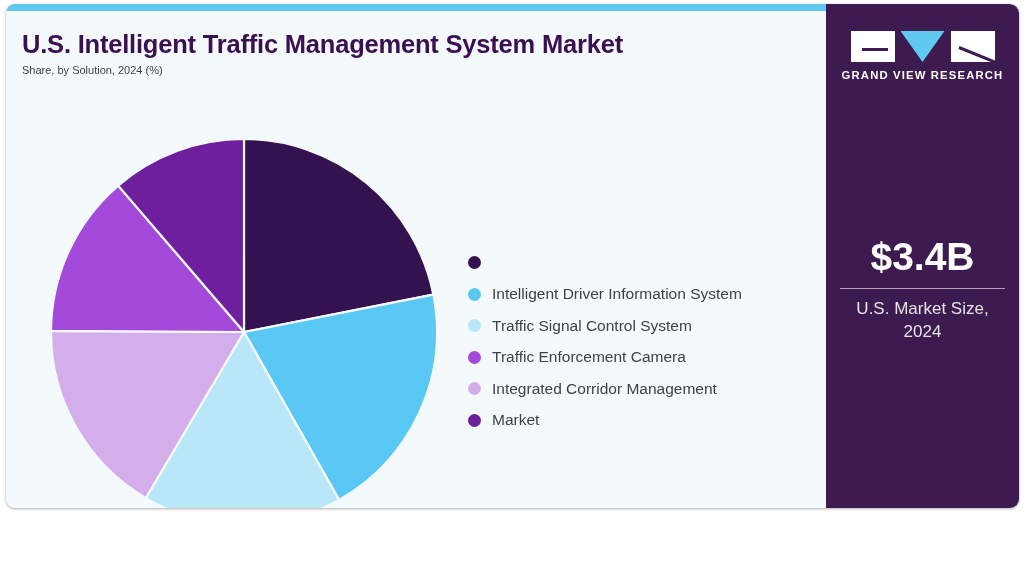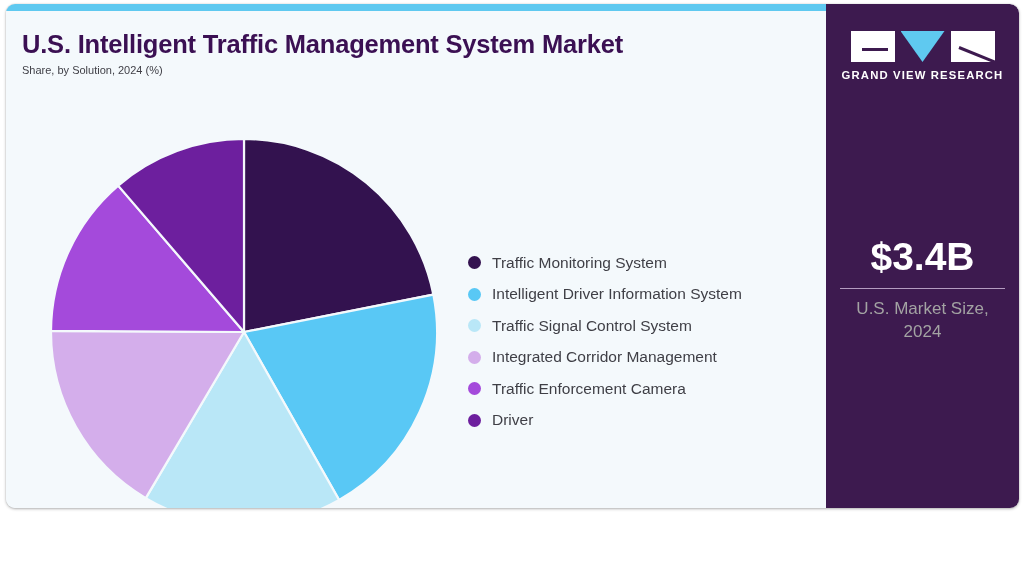--- a/index.html
+++ b/index.html
@@ -139,21 +139,21 @@
     color: #ffffff;
     line-height: 1.0;
   }
   #metric-rule {
     margin: 12px auto 9px auto;
     width: 165px; height: 1px;
     background: #b49cc0;
   }
   #metric-caption {
     font-size: 17px;
-    color: #a3a3a3;
+    color: #e5e5e5;
     line-height: 1.33;
   }
   
   #source {
     position: absolute;
     left: 14px; right: 8px;
     bottom: 22px;
   }
   #source-label {
     font-size: 11.5px; font-weight: bold; color: #ffffff;
@@ -184,41 +184,40 @@
             <path d="M 194 194 L 95.75500676017828 360.1232112117611 A 193 193 0 0 1 1.003809654765547 192.78735321464714 Z" fill="#d4aeeb" stroke="#f4f9fc" stroke-width="2.2"></path>
             <path d="M 194 194 L 1.003809654765547 192.78735321464714 A 193 193 0 0 1 68.19609101693035 47.63615034927673 Z" fill="#a44adb" stroke="#f4f9fc" stroke-width="2.2"></path>
             <path d="M 194 194 L 68.19609101693035 47.63615034927673 A 193 193 0 0 1 193.99999999999997 1 Z" fill="#6d1f9e" stroke="#f4f9fc" stroke-width="2.2"></path>
           </g>
       </svg>
     </div>
 
     <div id="legend">
         <div class="legend-row">
           <span class="legend-swatch" style="background: rgb(51, 18, 79);"></span>
-          <span class="legend-label">Traffic Monitoring System</span>
         </div>
         <div class="legend-row">
           <span class="legend-swatch" style="background: rgb(89, 200, 245);"></span>
           <span class="legend-label">Intelligent Driver Information System</span>
         </div>
         <div class="legend-row">
           <span class="legend-swatch" style="background: rgb(185, 231, 247);"></span>
           <span class="legend-label">Traffic Signal Control System</span>
         </div>
         <div class="legend-row">
+          <span class="legend-swatch" style="background: rgb(164, 74, 219);"></span>
+          <span class="legend-label">Traffic Enforcement Camera</span>
+        </div>
+        <div class="legend-row">
           <span class="legend-swatch" style="background: rgb(212, 174, 235);"></span>
           <span class="legend-label">Integrated Corridor Management</span>
         </div>
         <div class="legend-row">
-          <span class="legend-swatch" style="background: rgb(164, 74, 219);"></span>
-          <span class="legend-label">Traffic Enforcement Camera</span>
-        </div>
-        <div class="legend-row">
           <span class="legend-swatch" style="background: rgb(109, 31, 158);"></span>
-          <span class="legend-label">Driver</span>
+          <span class="legend-label">Market</span>
         </div>
       </div>
 
   </div>
 
   <div id="side">
 
     <div id="logo">
       <div id="logo-marks">
         <div class="mark mark-g"></div>

